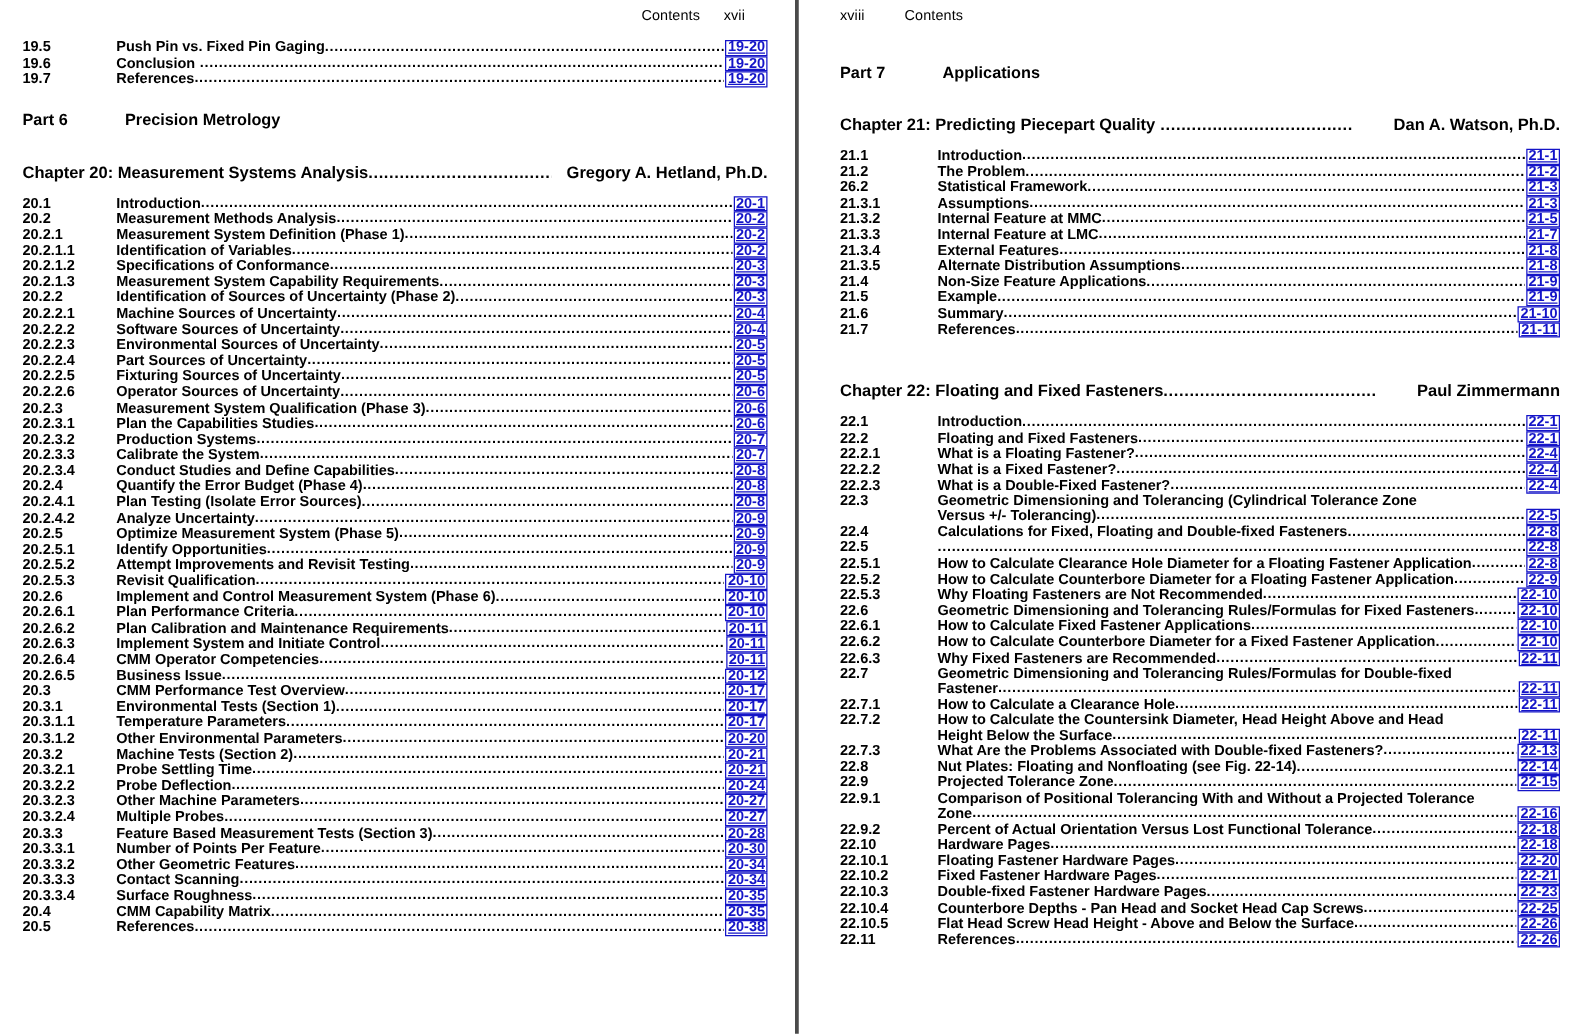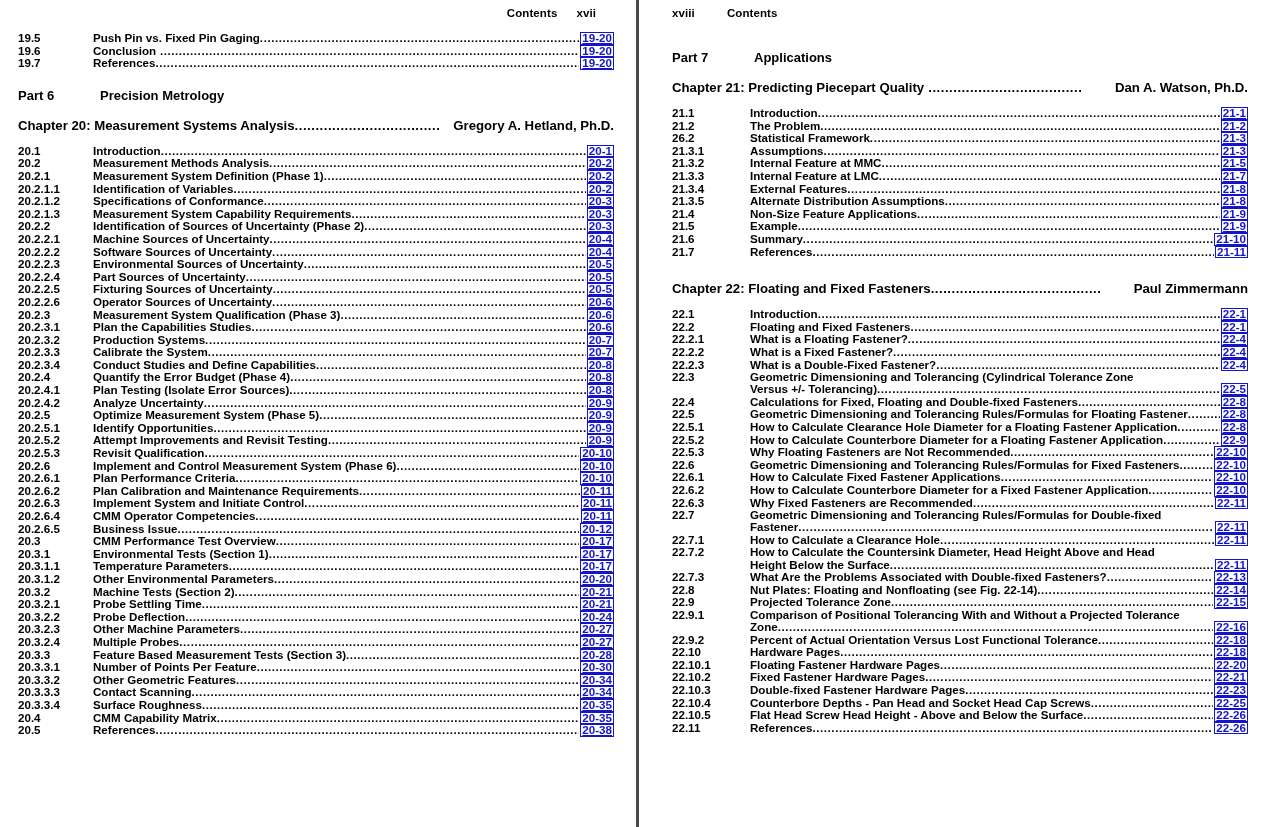--- a/index.html
+++ b/index.html
@@ -33,21 +33,21 @@
     position: relative;
     height: 827px;
     box-sizing: border-box;
   }
   .col-left  { width: 636px; padding: 0 22px 0 18px; }
   .col-right { width: 637px; padding: 0 25px 0 36px; }
 
   
   .runhead {
     font-size: 11.5px;
-    font-weight: bold;
+    font-weight: normal;
     letter-spacing: .1px;
     height: 26px;
     line-height: 26px;
     white-space: nowrap;
   }
   .runhead.right { text-align: right; padding-right: 18px; }
   .runhead.left  { text-align: left; }
   .runhead .folio { display: inline-block; }
   .runhead.right .folio { margin-left: 19px; }
   .runhead.left  .folio { margin-right: 32px; }
@@ -62,21 +62,21 @@
   .part-head .plabel { display: inline-block; width: 82px; }
 
   .chapter-head {
     font-size: 13.2px;
     font-weight: bold;
     line-height: 17px;
     display: flex;
     align-items: baseline;
     white-space: nowrap;
   }
-  .chapter-head .ch-title { flex: 0 0 auto; }
+  .chapter-head .ch-title { flex: 0 0 auto; margin-top: 12px; }
   .chapter-head .ch-dots {
     flex: 1 1 auto;
     overflow: hidden;
     white-space: nowrap;
     font-weight: bold;
     letter-spacing: .5px;
     margin: 0 0px;
   }
   .chapter-head .ch-author { flex: 0 0 auto; padding-left: 12px; }
 
@@ -758,21 +758,20 @@
           <span class="num">22.4</span>
           <span class="body">
             <span class="title">Calculations for Fixed, Floating and Double-fixed Fasteners</span>
             <span class="dots"> ...............................................................................................................................................................</span>
             <span class="pagelink">22-8</span>
           </span>
         </div>
         <div class="entry">
           <span class="num">22.5</span>
           <span class="body">
-            <span class="title">Geometric Dimensioning and Tolerancing Rules/Formulas for Floating Fastener</span>
             <span class="dots">...............................................................................................................................................................</span>
             <span class="pagelink">22-8</span>
           </span>
         </div>
         <div class="entry">
           <span class="num">22.5.1</span>
           <span class="body">
             <span class="title">How to Calculate Clearance Hole Diameter for a Floating Fastener Application</span>
             <span class="dots"> ...............................................................................................................................................................</span>
             <span class="pagelink">22-8</span>

